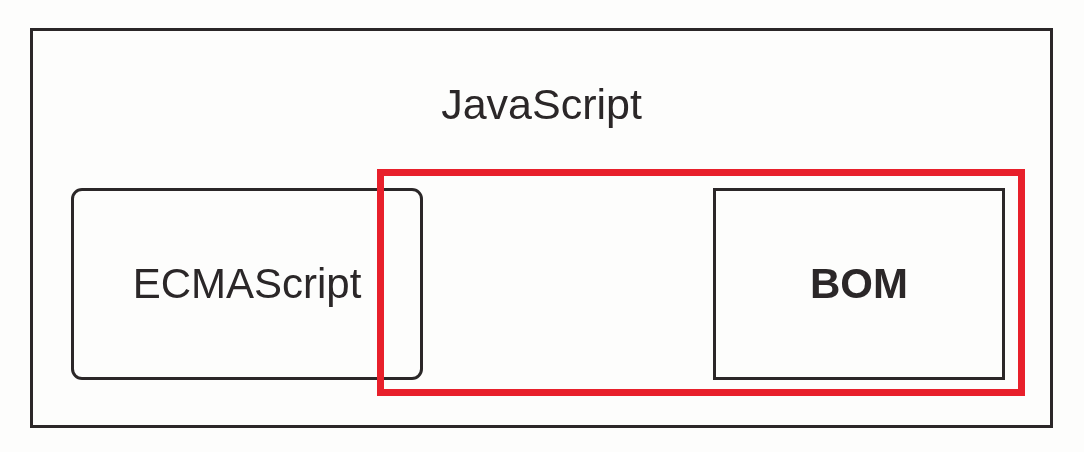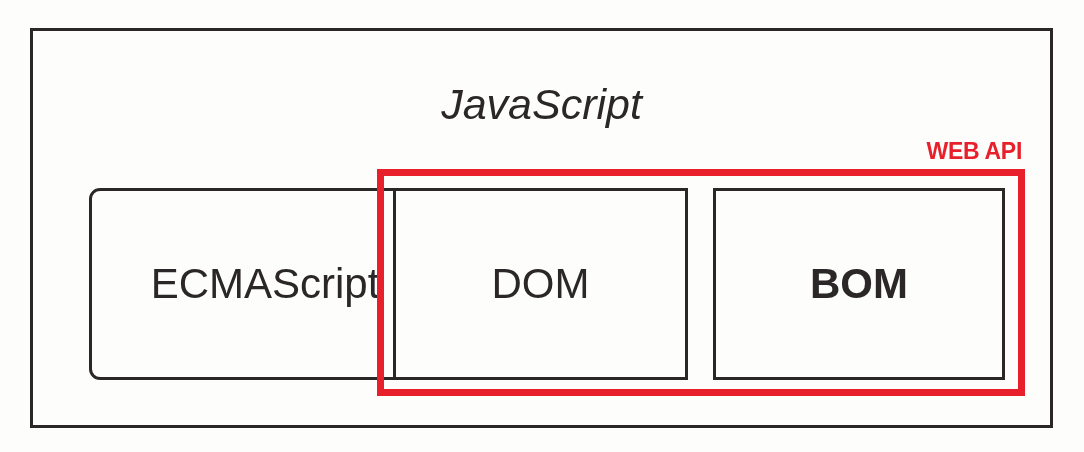--- a/index.html
+++ b/index.html
@@ -33,21 +33,20 @@
   .diagram-title {
     position: absolute;
     left: 0;
     right: 0;
     top: 52px;
     text-align: center;
     font-size: 43px;
     line-height: 1;
     color: var(--ink, #2b2728);
     letter-spacing: 0px;
-    font-style: italic;
   }
   .webapi-label {
     position: absolute;
     top: 109px;
     right: 28px;
     font-size: 23px;
     line-height: 1;
     font-weight: bold;
     color: var(--accent-red, #e8202b);
     letter-spacing: -0.3px;
@@ -67,21 +66,21 @@
     display: flex;
     align-items: center;
     justify-content: center;
   }
   .node-label {
     font-size: 42px;
     line-height: 1;
     color: var(--ink, #2b2728);
   }
   .box-ecmascript {
-    left: 56px;
+    left: 38px;
     top: 157px;
     width: 352px;
     height: 192px;
     border-radius: 11px;
   }
   .box-dom {
     left: 9px;
     top: 12px;
     width: 295px;
     height: 192px;
@@ -95,31 +94,27 @@
   }
 </style>
 </head>
 <body>
 
 <div class="stage">
   <div class="outer-box">
 
     <div class="diagram-title">JavaScript</div>
 
-    <div class="webapi-label">WEB API</div>
 
     <div class="node-box box-ecmascript">
       <span class="node-label">ECMAScript</span>
     </div>
 
     <div class="webapi-group">
 
-      <div class="node-box box-dom">
-        <span class="node-label">DOM</span>
-      </div>
 
       <div class="node-box box-bom">
         <span class="node-label">BOM</span>
       </div>
 
     </div>
 
   </div>
 </div>
 

